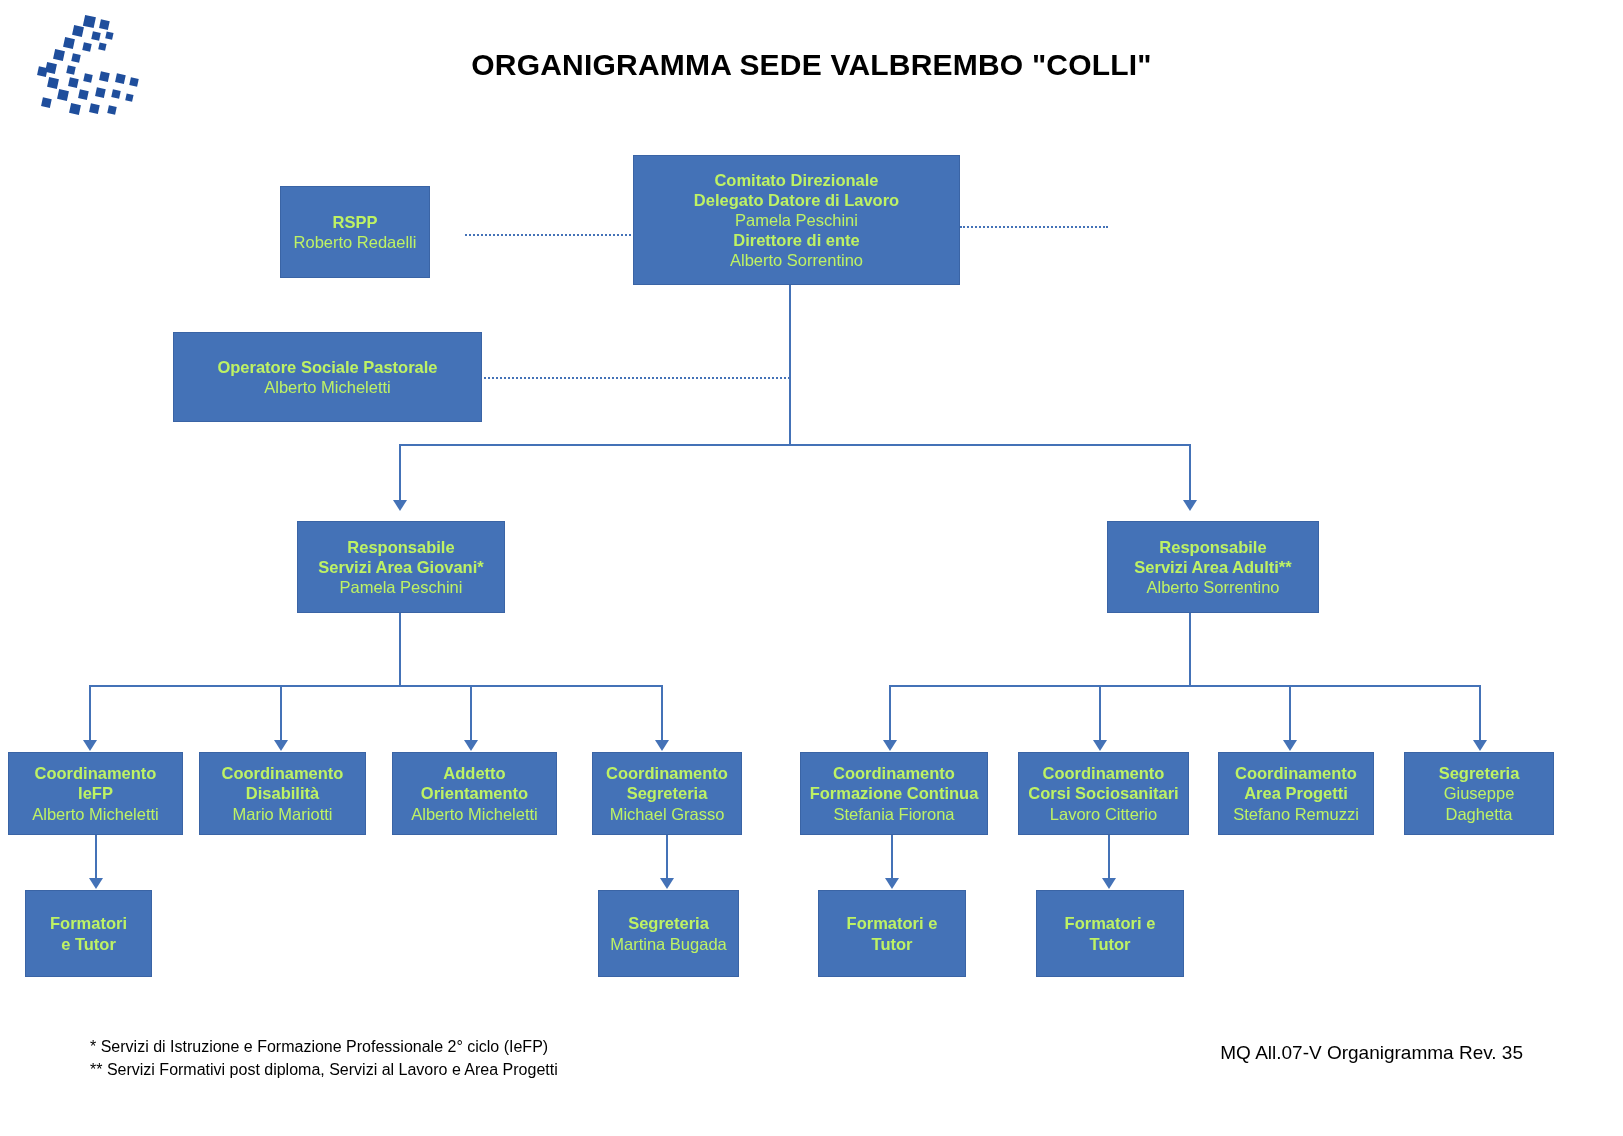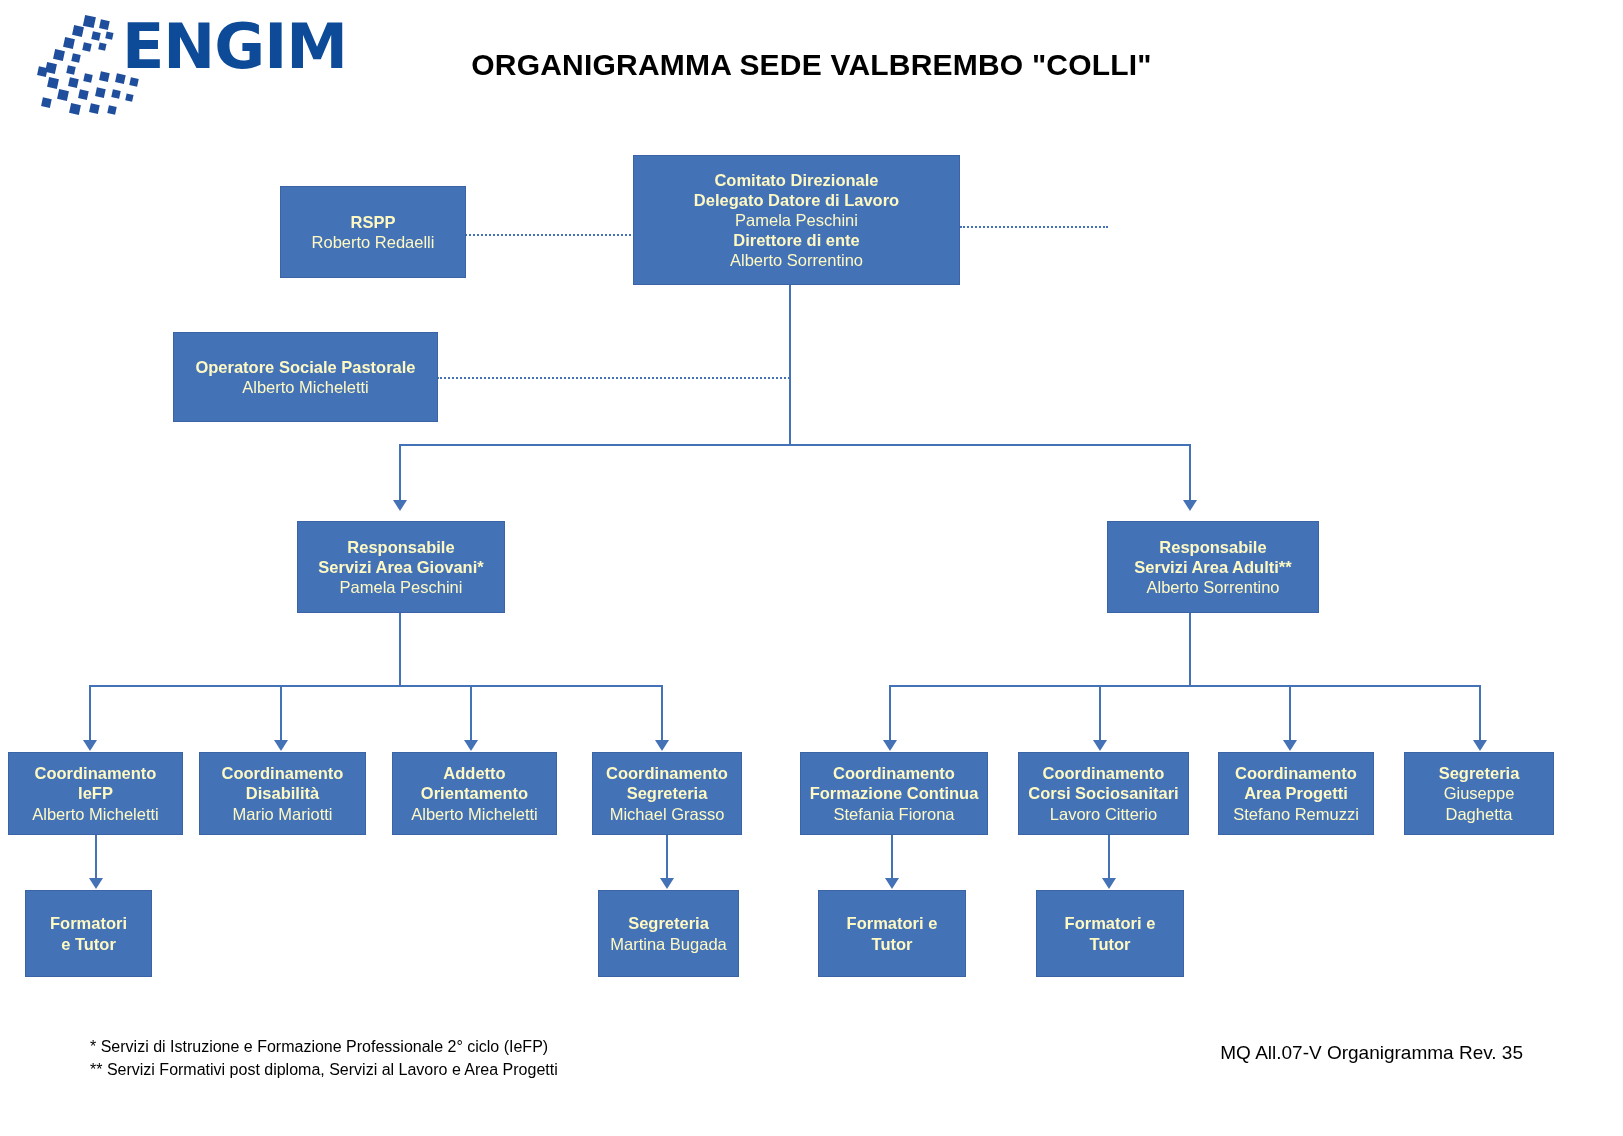--- a/index.html
+++ b/index.html
@@ -62,21 +62,21 @@
     color: #000000;
     letter-spacing: 0.2px;
   }
 
   
   .node {
     position: absolute;
     background: #4472b7;
     border: 1px solid #3a64a5;
     box-sizing: border-box;
-    color: #fef9c3;
+    color: #bef264;
     display: flex;
     flex-direction: column;
     align-items: center;
     justify-content: center;
     text-align: center;
     line-height: 1.22;
     padding: 2px 4px;
   }
   .node .role {
     font-weight: bold;
@@ -154,21 +154,20 @@
         <rect x="53" y="80" width="9" height="9" transform="rotate(12 57 84)"></rect>
         <rect x="70" y="78" width="9" height="9" transform="rotate(12 74 82)"></rect>
         <rect x="86" y="80" width="8" height="8" transform="rotate(12 90 84)"></rect>
         <rect x="100" y="84" width="7" height="7" transform="rotate(12 103 87)"></rect>
         <rect x="44" y="94" width="10" height="10" transform="rotate(12 49 99)"></rect>
         <rect x="64" y="94" width="9" height="9" transform="rotate(12 68 98)"></rect>
         <rect x="82" y="96" width="8" height="8" transform="rotate(12 86 100)"></rect>
         <rect x="16" y="88" width="9" height="9" transform="rotate(12 20 92)"></rect>
       </g>
     </svg>
-    <div class="logo-text">ENGIM</div>
   </div>
 
   <div class="chart-title">ORGANIGRAMMA SEDE VALBREMBO "COLLI"</div>
 
   <div class="dotted" style="left:465px; top:234px; width:170px;"></div>
 
   <div class="dotted" style="left:960px; top:226px; width:148px;"></div>
 
   <div class="dotted" style="left:437px; top:377px; width:353px;"></div>
 
@@ -215,27 +214,27 @@
   <div class="arrow" style="left:1102px; top:878px;"></div>
 
   <div class="node" style="left:633px; top:155px; width:327px; height:130px;">
     <div class="role">Comitato Direzionale</div>
     <div class="role">Delegato Datore di Lavoro</div>
     <div class="person">Pamela Peschini</div>
     <div class="role">Direttore di ente</div>
     <div class="person">Alberto Sorrentino</div>
   </div>
 
-  <div class="node" style="left:280px; top:186px; width:186px; height:92px;">
+  <div class="node" style="left:280px; top:186px; width:150px; height:92px;">
     <div class="role">RSPP</div>
     <div class="person">Roberto Redaelli</div>
   </div>
 
 
-  <div class="node" style="left:173px; top:332px; width:265px; height:90px;">
+  <div class="node" style="left:173px; top:332px; width:309px; height:90px;">
     <div class="role">Operatore Sociale Pastorale</div>
     <div class="person">Alberto Micheletti</div>
   </div>
 
   <div class="node" style="left:297px; top:521px; width:208px; height:92px;">
     <div class="role">Responsabile</div>
     <div class="role">Servizi Area Giovani*</div>
     <div class="person">Pamela Peschini</div>
   </div>
 

